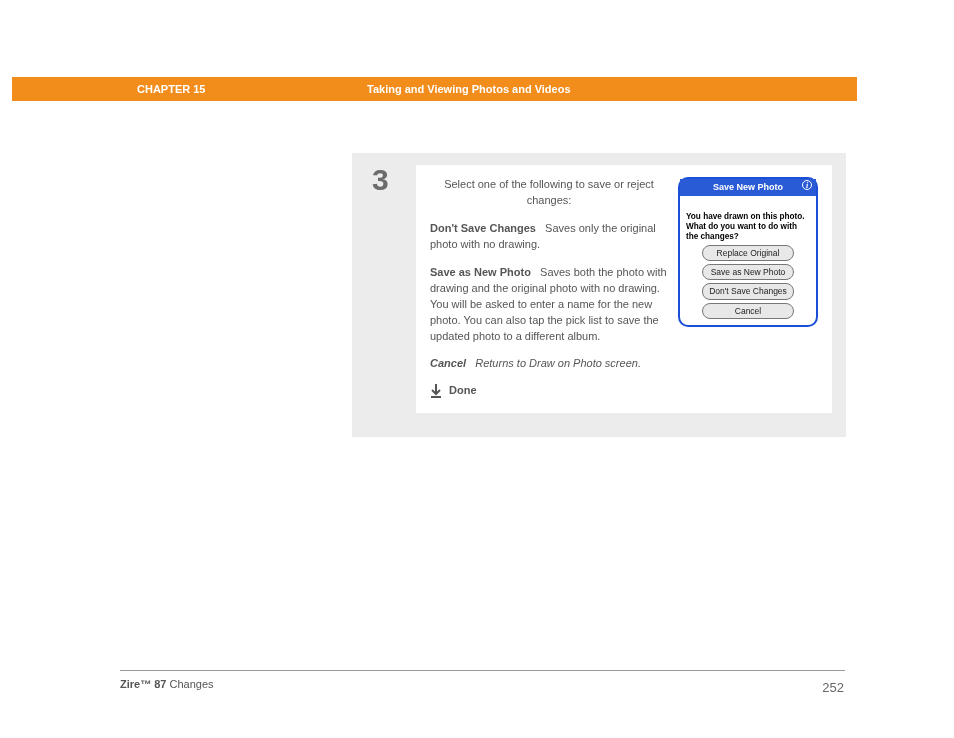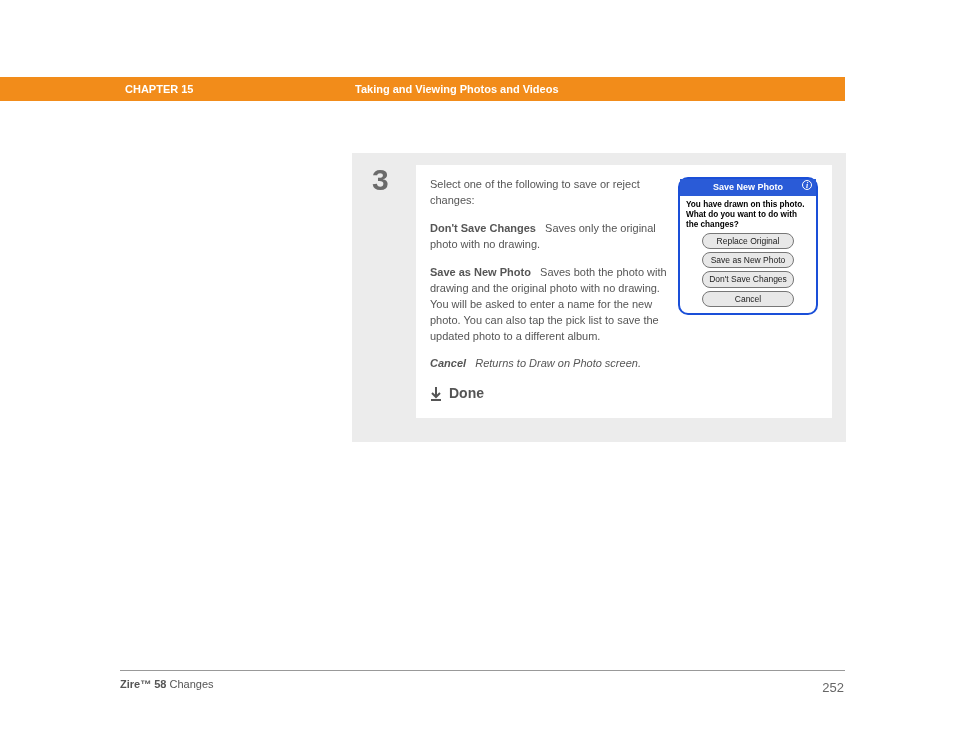--- a/index.html
+++ b/index.html
@@ -7,21 +7,21 @@
     font-family: Arial, Helvetica, sans-serif;
     background: #ffffff;
     width: 954px;
     height: 738px;
     position: relative;
     overflow: hidden;
   }
   .header-bar {
     position: absolute;
     top: 77px;
-    left: 0;
+    left: 12px;
     width: 845px;
     height: 24px;
     background: #f28c1a;
     display: flex;
     align-items: center;
     color: #fff;
     font-size: 11px;
     font-weight: bold;
   }
   .header-chapter {
@@ -56,21 +56,21 @@
   }
   .step-body {
     background: #ffffff;
     padding: 12px 14px 14px 14px;
     flex: 1;
     color: #555;
     font-size: 11px;
     line-height: 1.45;
     position: relative;
   }
-  .intro { margin-bottom: 12px; }
+  .intro { margin-bottom: 12px; text-align: center; }
   .float-wrap { overflow: hidden; }
   .para { margin-bottom: 12px; }
   .para:last-of-type { margin-bottom: 7px; font-style: italic; }
   .bold { font-weight: bold; color:#555; }
   .dialog {
     float: right;
     width: 140px;
     border: 2px solid #1a4fd8;
     border-radius: 10px;
     background: #fff;
@@ -98,21 +98,21 @@
     line-height: 9px;
     font-weight: bold;
     font-style: italic;
     font-family: Georgia, serif;
     text-align: center;
   }
   .dialog-msg {
     font-size: 8.2px;
     font-weight: bold;
     color: #000;
-    padding: 4px 6px 3px 6px;
+    padding: 16px 6px 3px 6px;
     line-height: 1.2;
   }
   .dialog-btns {
     padding: 0 6px 6px 6px;
     display: flex;
     flex-direction: column;
     gap: 3px;
     align-items: center;
   }
   .dbtn {
@@ -130,21 +130,21 @@
     align-items: center;
     gap: 7px;
     margin-top: 4px;
   }
   .done-icon {
     width: 12px;
     height: 14px;
   }
   .done-text {
     font-weight: bold;
-    font-size: 14px;
+    font-size: 11px;
     color: #555;
   }
   .footer-rule {
     position: absolute;
     top: 670px;
     left: 120px;
     width: 725px;
     border-top: 1px solid #999;
   }
   .footer-left {
@@ -215,16 +215,16 @@
         </svg>
         <span class="done-text">Done</span>
       </div>
 
     </div>
   </div>
 </div>
 
 <div class="footer-rule"></div>
 <div class="footer-left">
-  <span class="prod">Zire™ 58</span>
+  <span class="prod">Zire™ 87</span>
   <span>Changes</span>
 </div>
 <div class="footer-right">252</div>
 
 </body></html>

